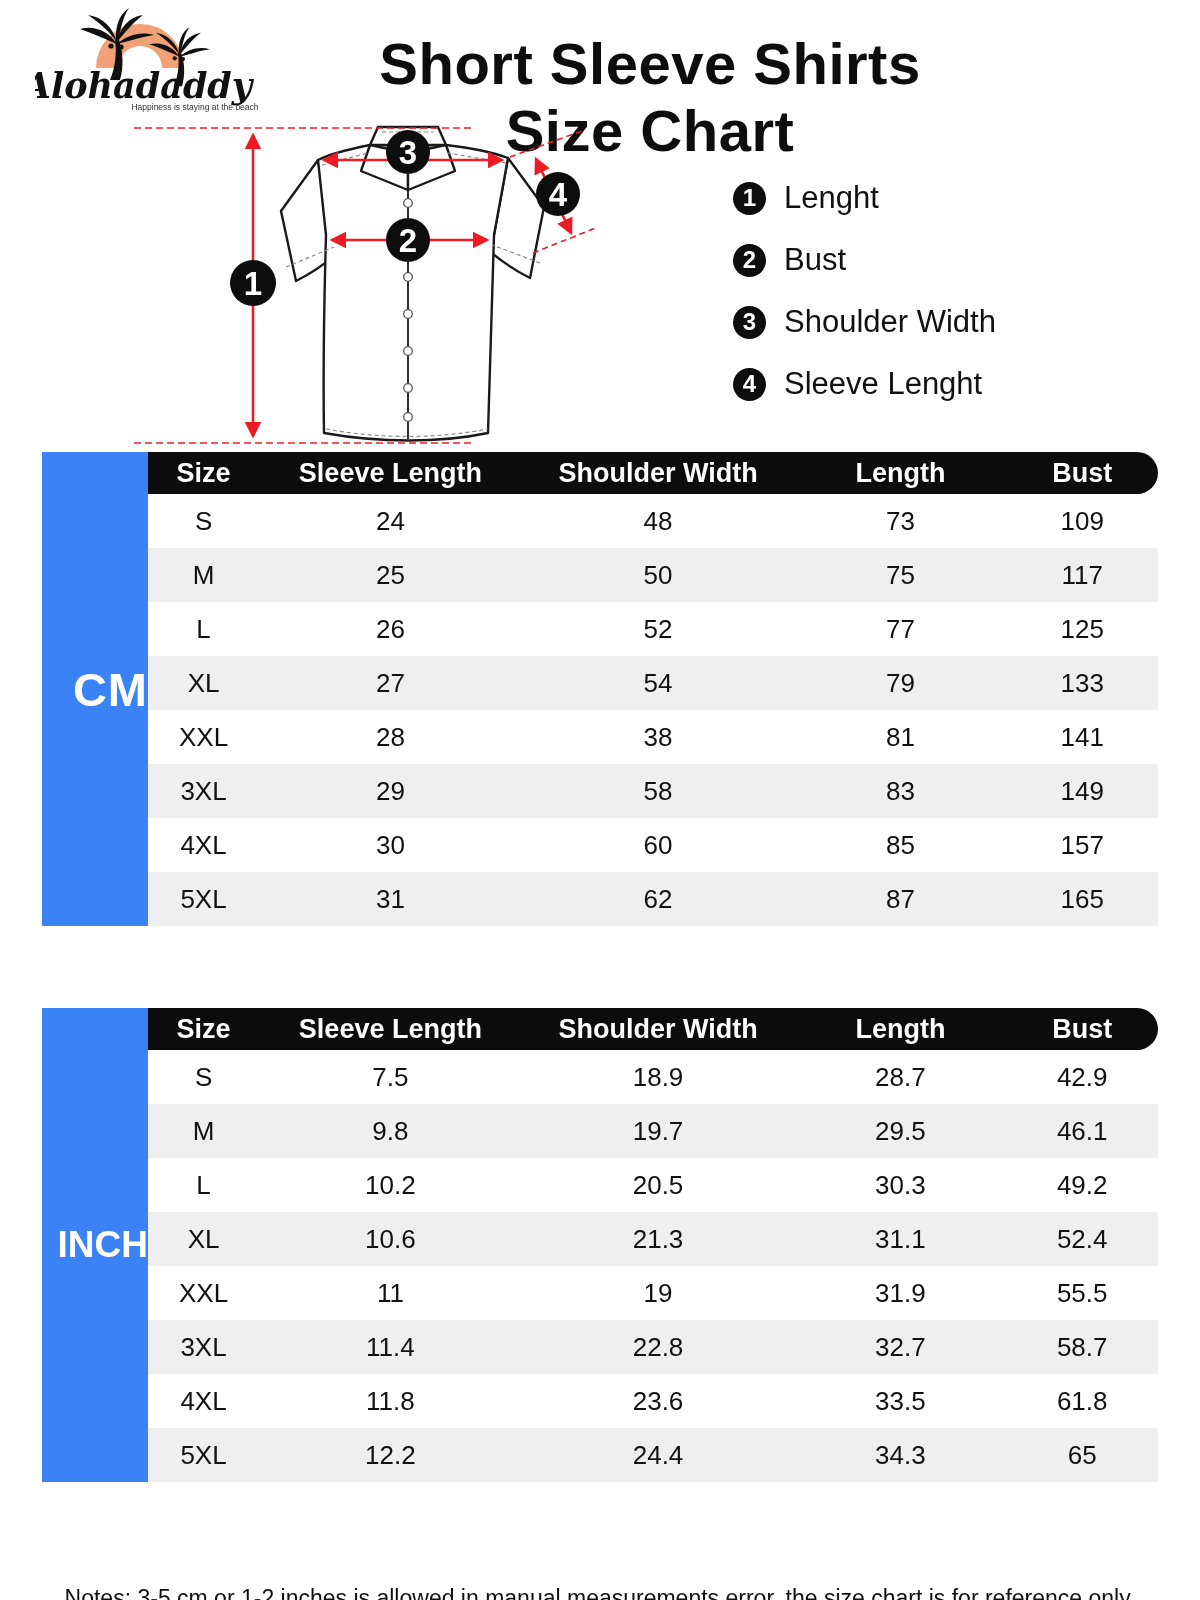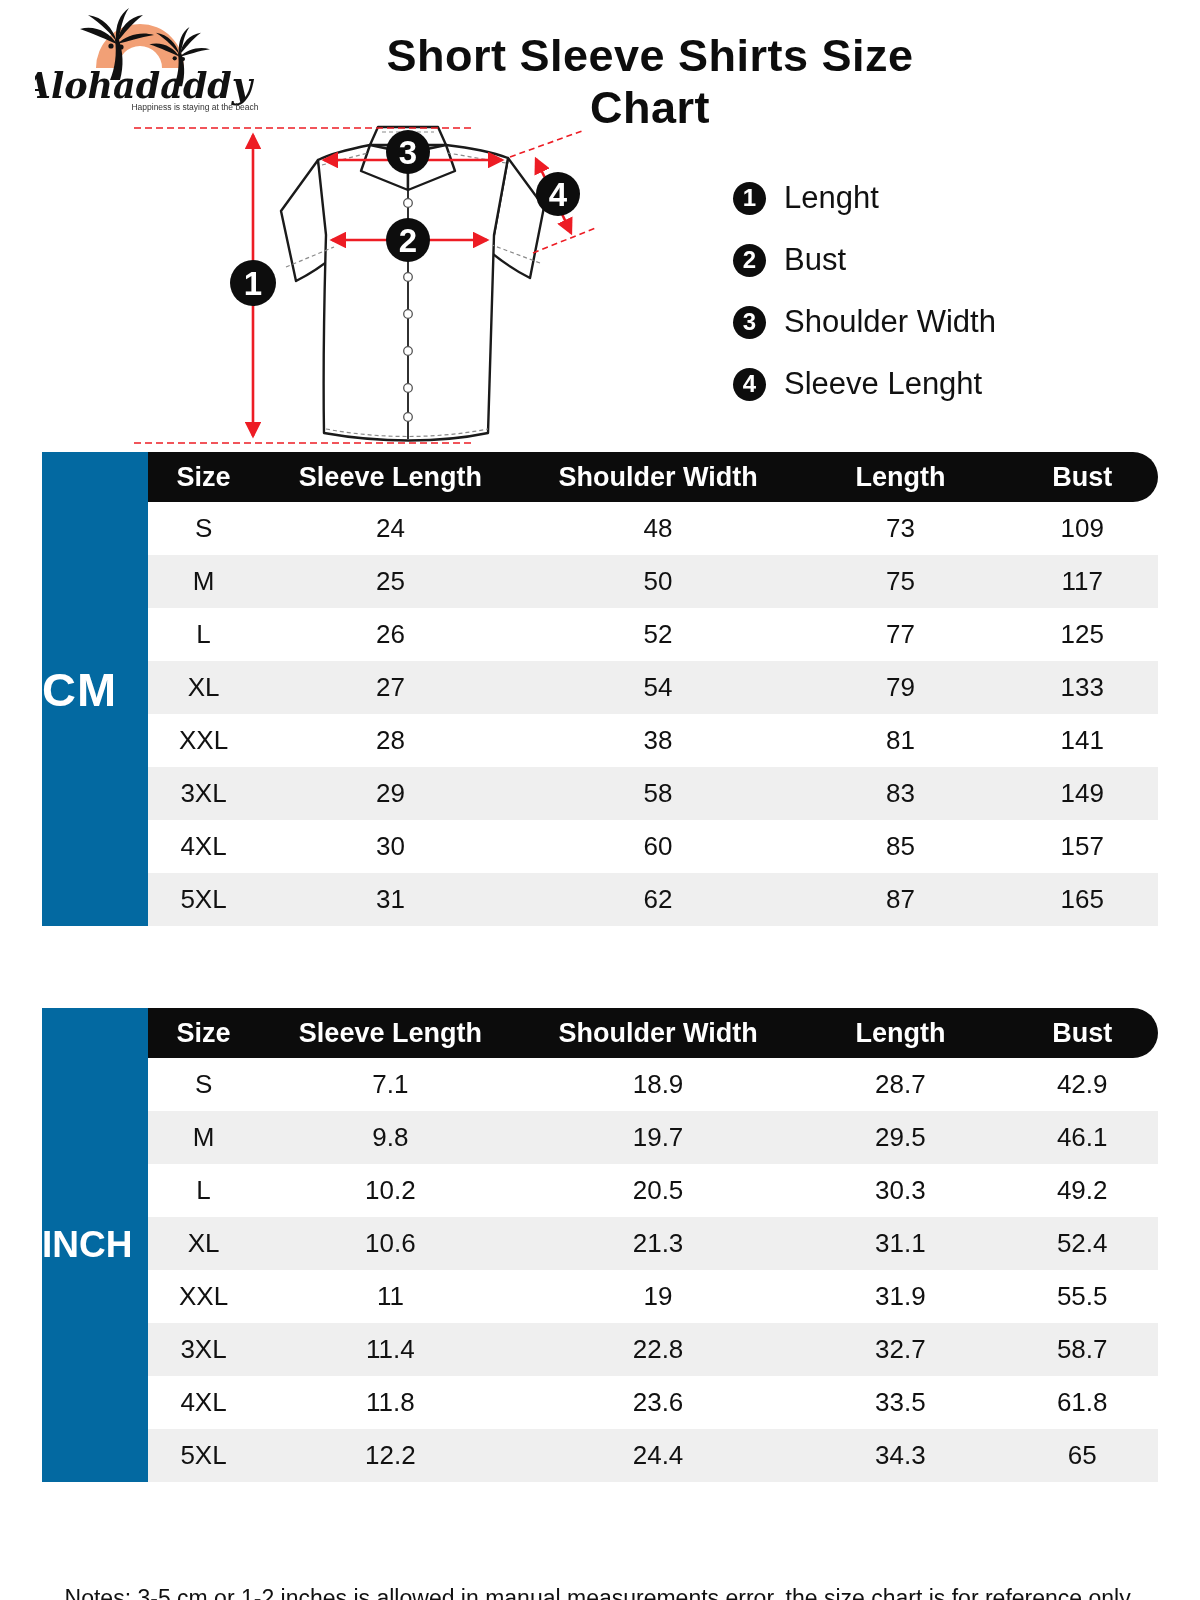--- a/index.html
+++ b/index.html
@@ -4,47 +4,47 @@
 <style>
   html,body { margin:0; padding:0; background:#fff; }
   .page {
     position:relative; width:1200px; height:1600px; background:#fff;
     font-family:"Liberation Sans", sans-serif; overflow:hidden; color:#111;
   }
   
   .logo { position:absolute; left:35px; top:0; }
   .page-title {
     position:absolute; left:320px; top:30px; width:660px;
-    text-align:center; font-size:45px; font-weight:700; letter-spacing:.5px; color:#0d0d0d;
+    text-align:center; font-size:58px; font-weight:700; letter-spacing:.5px; color:#0d0d0d;
   }
   
   .diagram { position:absolute; left:120px; top:95px; }
   
   .legend { position:absolute; left:733px; top:180px; }
   .legend-item { display:flex; align-items:center; height:36px; margin-bottom:26px; }
   .legend-badge {
     width:33px; height:33px; border-radius:50%; background:#0d0d0d; color:#fff;
     font-weight:700; font-size:24px; display:flex; align-items:center; justify-content:center;
     margin-right:18px; flex-shrink:0;
   }
   .legend-label { font-size:31px; color:#111; white-space:nowrap;text-align:center; }
   
   .sizetable { position:absolute; left:42px; width:1116px; height:474px; display:flex; }
   .sizetable.cm   { top:452px; }
   .sizetable.inch { top:1008px; }
   .unit-col {
-    width:106px; flex-shrink:0; background:#0369a1;
-    display:flex; align-items:center; justify-content:flex-start;
+    width:106px; flex-shrink:0; background:#3b82f6;
+    display:flex; align-items:center; justify-content:flex-end;
   }
   .unit-label { color:#fff; font-weight:700; }
   .cm   .unit-label { font-size:47px; letter-spacing:1px; }
   .inch .unit-label { font-size:37px; }
   .table-main { flex:1; display:flex; flex-direction:column; min-width:0; }
   .thead {
-    height:50px; flex-shrink:0; background:#0c0c0c;
+    height:42px; flex-shrink:0; background:#0c0c0c;
     border-radius:0 25px 25px 0; display:flex; align-items:center;
   }
   .hcell { color:#fff; font-weight:700; font-size:27px; text-align:center; }
   .tbody { flex:1; display:flex; flex-direction:column; background:#fff; }
   .trow  { flex:1; display:flex; align-items:center; background:#fff; }
   .trow:nth-child(even) { background:#efefef; }
   .tcell { font-size:26px; color:#111; text-align:center; }
   .hcell:nth-child(1), .tcell:nth-child(1) { width:11%; }
   .hcell:nth-child(2), .tcell:nth-child(2) { width:26%; }
   .hcell:nth-child(3), .tcell:nth-child(3) { width:27%; }
@@ -252,21 +252,21 @@
       <div class="thead">
           <div class="hcell">Size</div>
           <div class="hcell">Sleeve Length</div>
           <div class="hcell">Shoulder Width</div>
           <div class="hcell">Length</div>
           <div class="hcell">Bust</div>
         </div>
       <div class="tbody">
           <div class="trow">
             <div class="tcell">S</div>
-            <div class="tcell">7.1</div>
+            <div class="tcell">7.5</div>
             <div class="tcell">18.9</div>
             <div class="tcell">28.7</div>
             <div class="tcell">42.9</div>
           </div>
           <div class="trow">
             <div class="tcell">M</div>
             <div class="tcell">9.8</div>
             <div class="tcell">19.7</div>
             <div class="tcell">29.5</div>
             <div class="tcell">46.1</div>

